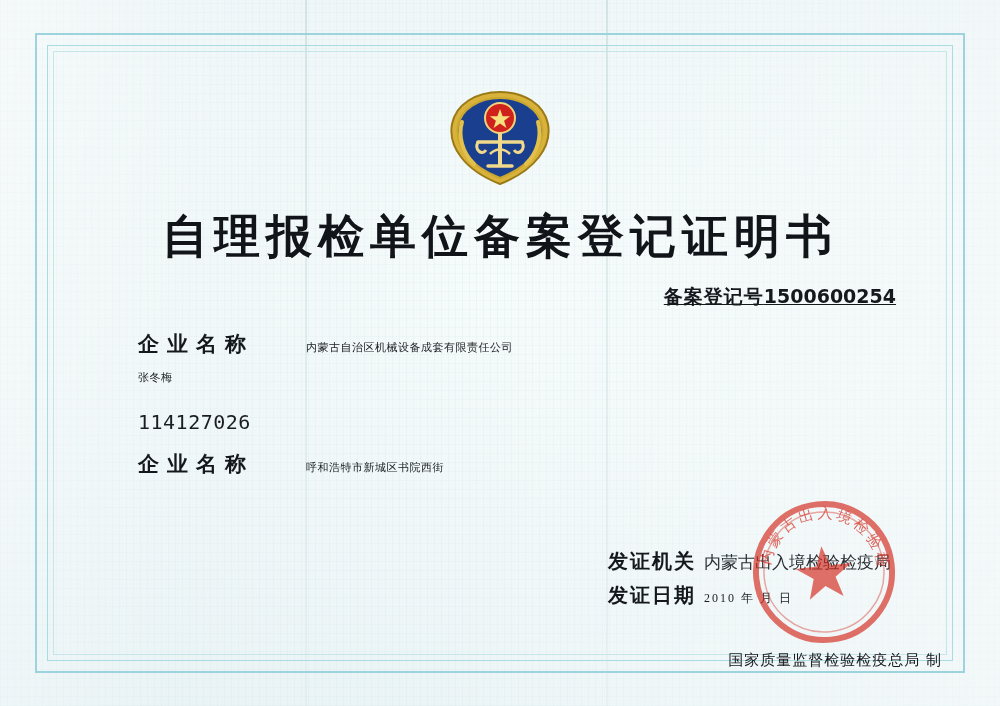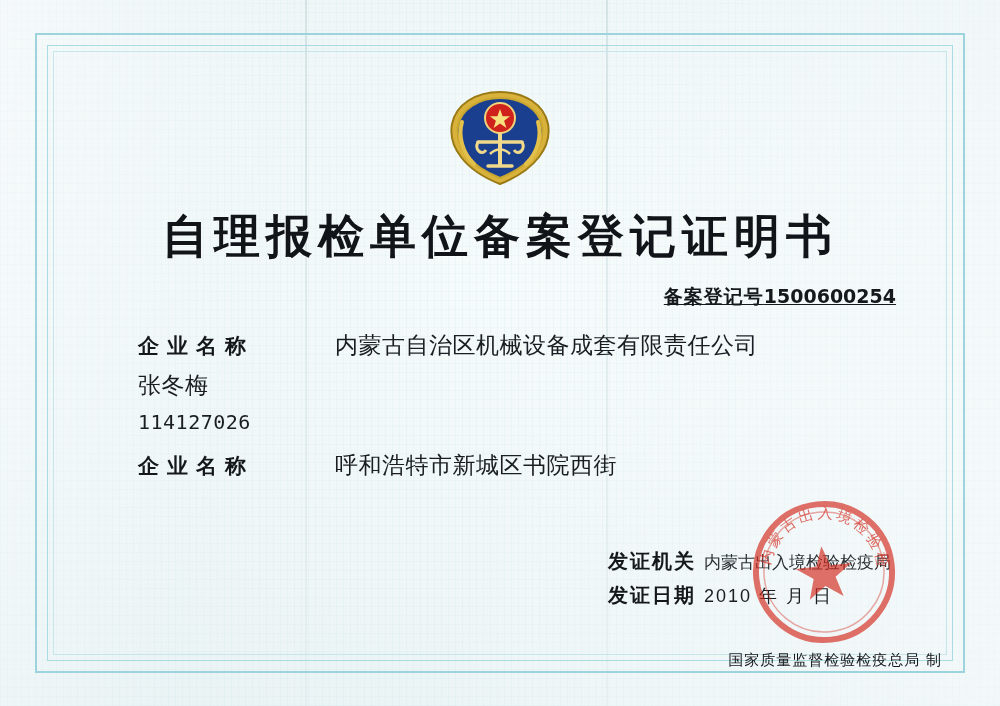--- a/index.html
+++ b/index.html
@@ -123,33 +123,32 @@
   .fields {
     position: absolute;
     left: 138px;
     top: 330px;
     width: 740px;
   }
   .field-row {
     display: flex;
     align-items: baseline;
     height: 40px;
-    gap: 29px;
   }
   .field-label {
     width: 168px;
     flex: 0 0 168px;
     font-size: 21px;
     font-weight: bold;
     color: #14171b;
     letter-spacing: 8px;
     font-family: "DejaVu Sans", sans-serif;
   }
   .field-value {
-    font-size: 23px;
+    font-size: 11px;
     color: #1a1d21;
     font-family: Liberation Serif, serif;
     letter-spacing: 0.5px;
   }
   .field-value.mono {
     font-family: "DejaVu Sans Mono", monospace;
     font-size: 20px;
   }
 
   
@@ -173,23 +172,23 @@
     color: #14171b;
     letter-spacing: 2px;
     font-family: "DejaVu Sans", sans-serif;
   }
   .issuer-value {
     font-size: 17px;
     color: #2a2f35;
     font-family: "DejaVu Sans", sans-serif;
   }
   .date-value {
-    font-size: 18px;
+    font-size: 12px;
     color: #1a1d21;
-    font-family: Liberation Sans, sans-serif;
+    font-family: Liberation Serif, serif;
     letter-spacing: 2px;
     white-space: nowrap;
   }
 
   
   .seal {
     position: absolute;
     left: 748px;
     top: 496px;
     width: 152px;

